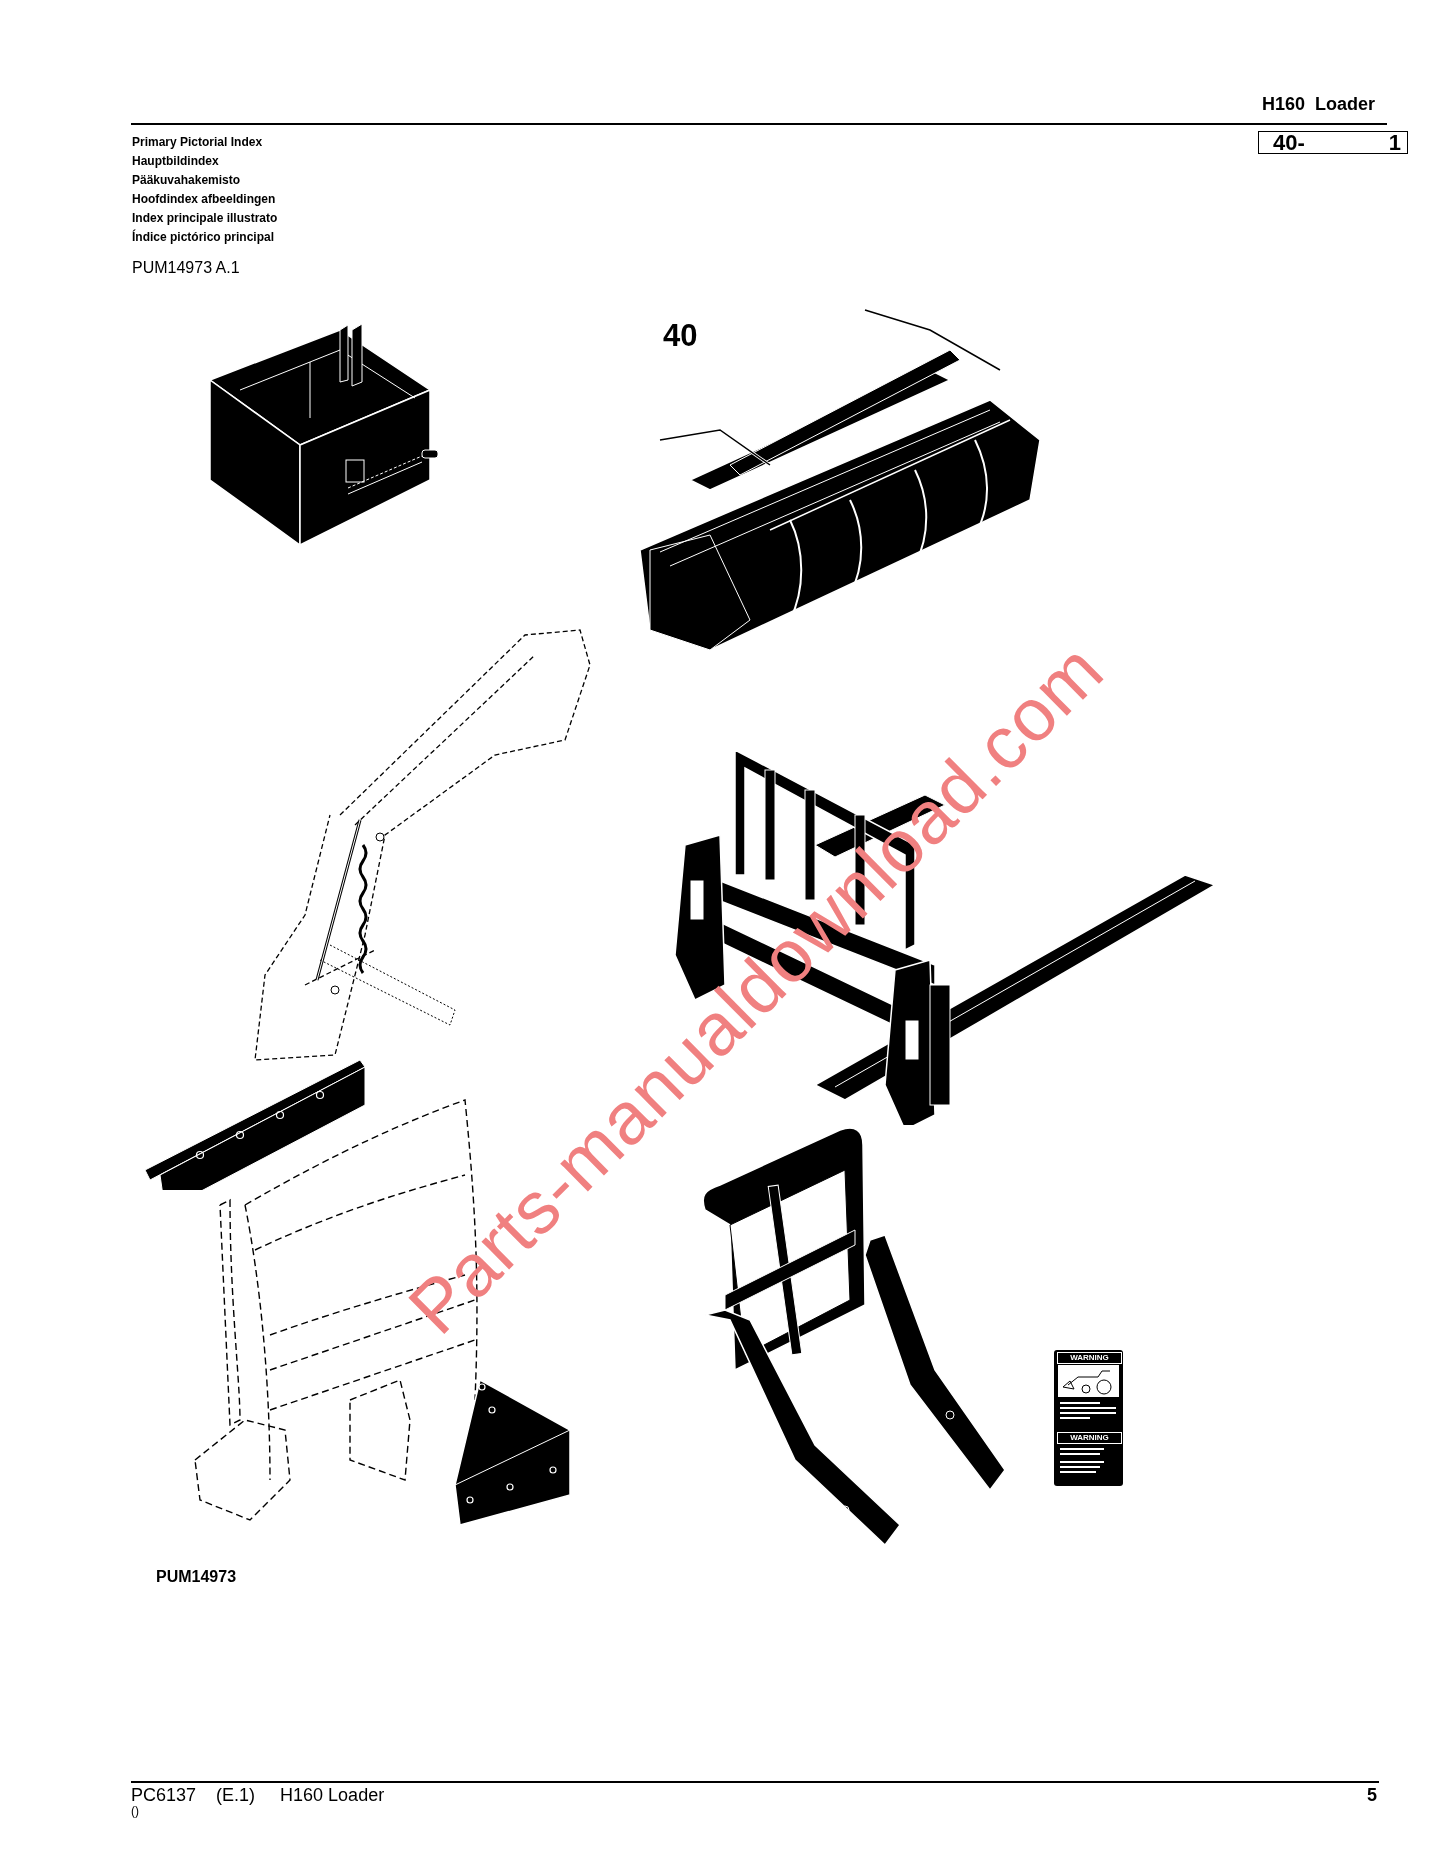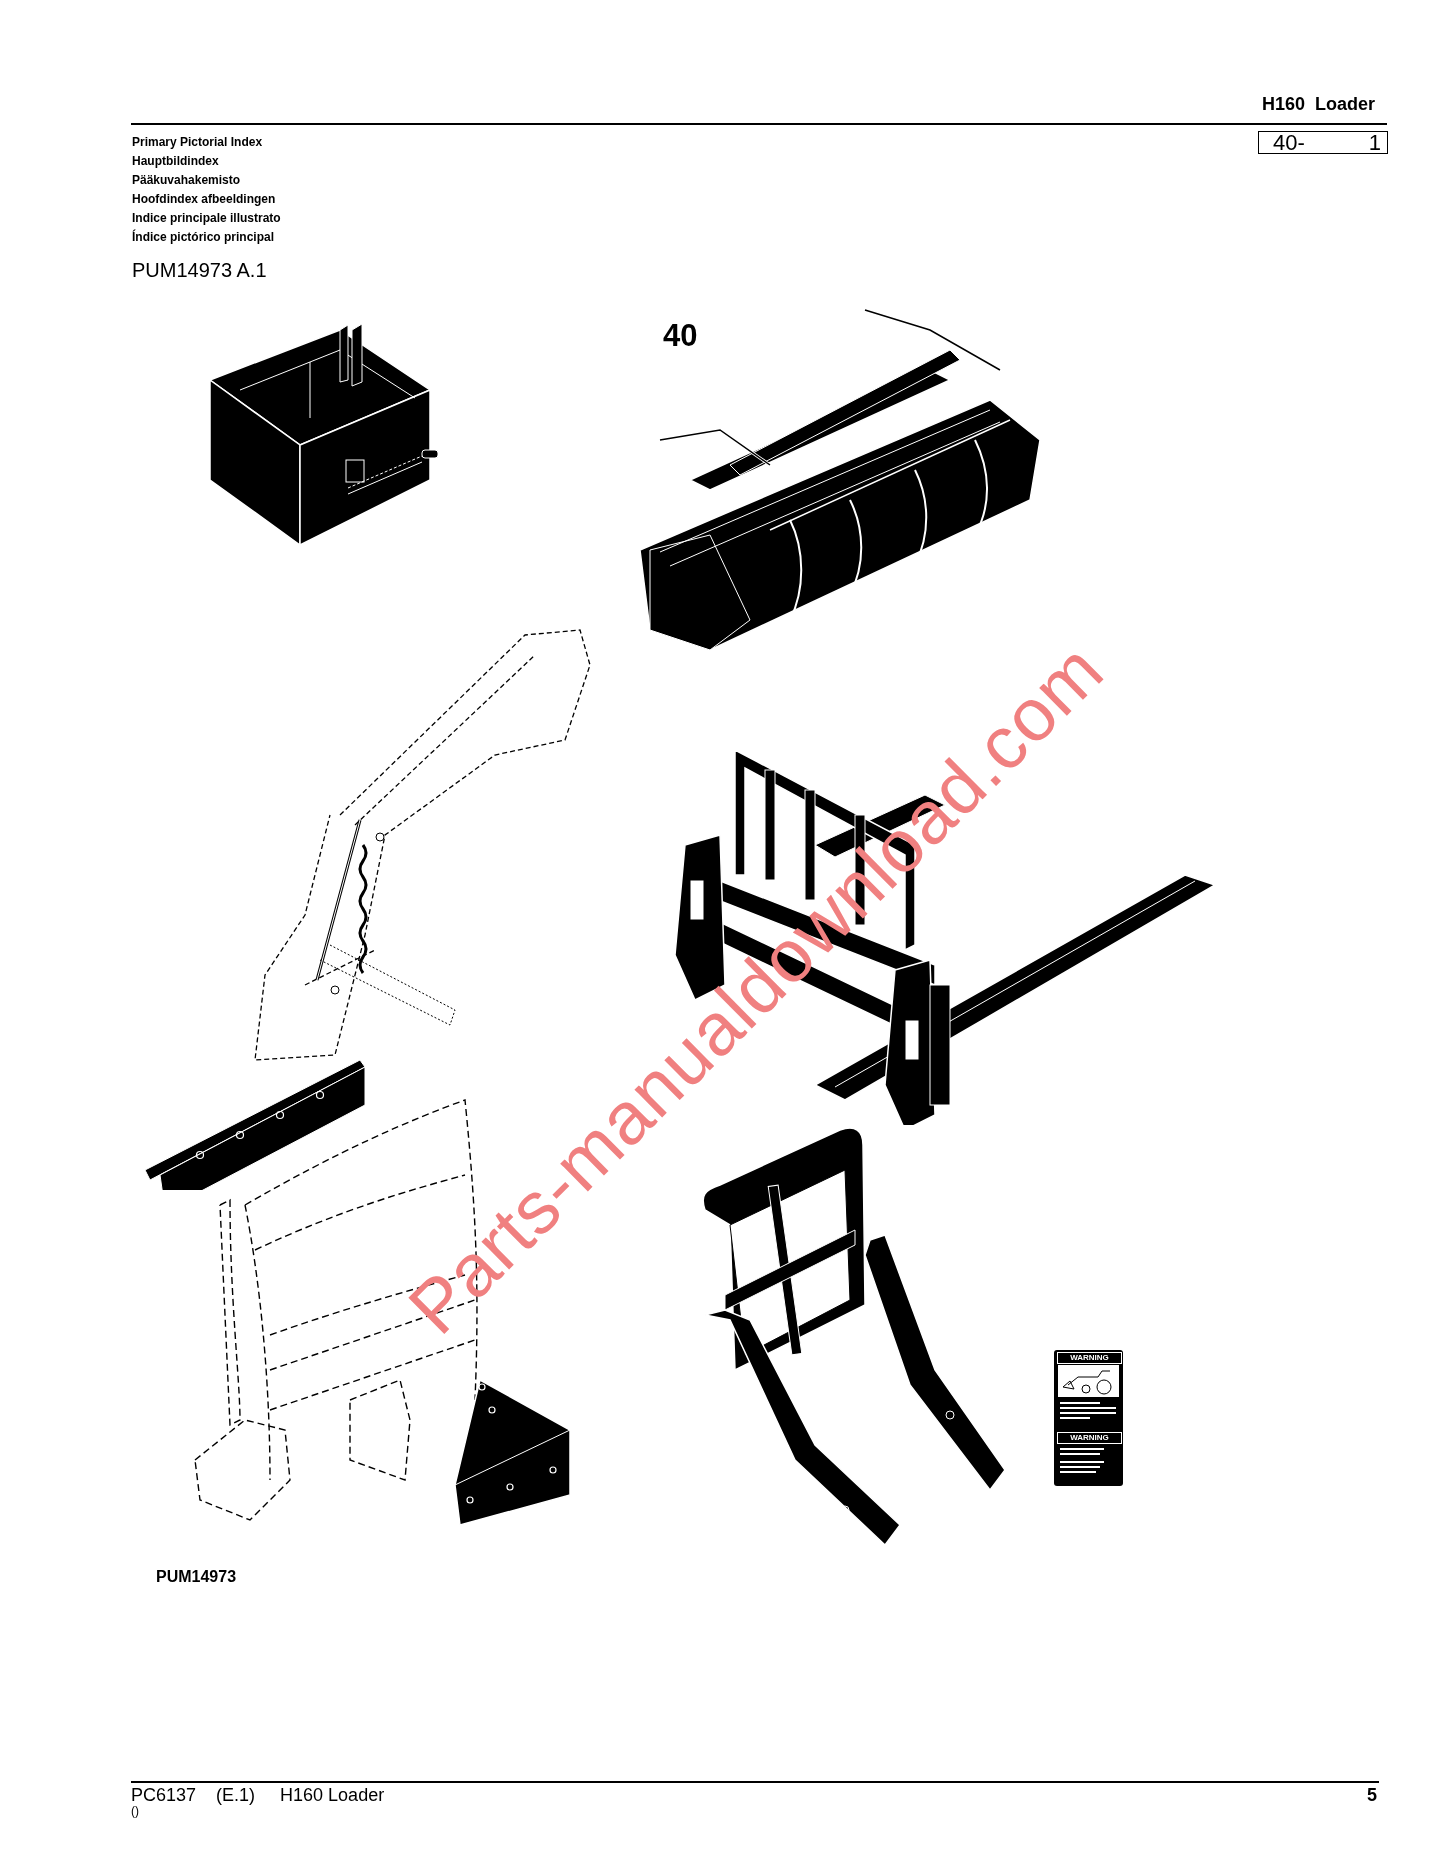--- a/index.html
+++ b/index.html
@@ -1,27 +1,27 @@
 <!DOCTYPE html>
 <html><head>
 <meta charset="utf-8">
 <style>
   html, body { margin:0; padding:0; background:#ffffff; }
   body { width:1445px; height:1870px; position:relative; overflow:hidden;
          font-family:"Liberation Sans", sans-serif; color:#000; }
   .abs { position:absolute; }
   .rule { position:absolute; background:#000; }
   .hdr-title { left:1262px; top:94px; font-size:18px; font-weight:bold; white-space:pre; }
-  .pagebox { left:1258px; top:131px; width:130px; height:23px; border:1.5px solid #000; box-sizing:border-box;
-             font-size:22px; line-height:21px; }
+  .pagebox { left:1258px; top:131px; width:150px; height:23px; border:1.5px solid #000; box-sizing:border-box;
+             font-size:22px; line-height:21px;font-weight:bold; }
   .pagebox .sec { position:absolute; left:14px; top:0; }
   .pagebox .num { position:absolute; right:6px; top:0; }
   .titles { left:132px; top:133px; font-size:12px; font-weight:bold; line-height:19px; }
   .titles div { white-space:nowrap; }
-  .ref { left:132px; top:259px; font-size:20px; }
+  .ref { left:132px; top:259px; font-size:16px; }
   .label40 { left:663px; top:318px; font-size:31px; font-weight:bold;text-align:right; }
   .figlabel { left:156px; top:1568px; font-size:16px; font-weight:bold; }
   .foot { left:131px; top:1785px; font-size:18px; white-space:pre;text-align:center; }
   .foot2 { left:131px; top:1804px; font-size:12px; }
   .pg { left:1367px; top:1785px; font-size:18px; font-weight:bold; }
   .wm { left:370px; top:900px; width:980px; transform-origin:0 0; transform:rotate(-44.8deg) translate(0,0);
         font-size:74px; color:#f08080; white-space:nowrap; letter-spacing:1px; }
   svg.draw { position:absolute; }
 </style>
 </head>
@@ -32,21 +32,21 @@
 <div class="abs pagebox">
   <span class="sec">40-</span>
   <span class="num">1</span>
 </div>
 
 <div class="abs titles">
   <div>Primary Pictorial Index</div>
   <div>Hauptbildindex</div>
   <div>Pääkuvahakemisto</div>
   <div>Hoofdindex afbeeldingen</div>
-  <div>Indice principale illustrato</div>
+  <div>Index principale illustrato</div>
   <div>Índice pictórico principal</div>
 </div>
 <div class="abs ref">PUM14973 A.1</div>
 
 <div class="abs label40">40</div>
 
 <svg class="draw" style="left:200px; top:310px;" width="240" height="240" viewBox="0 0 240 240">
   <polygon points="10,70 140,20 230,80 100,135" fill="#000" stroke="#fff" stroke-width="1.5"></polygon>
   <polygon points="10,70 100,135 100,235 10,170" fill="#000" stroke="#fff" stroke-width="1.5"></polygon>
   <polygon points="100,135 230,80 230,170 100,235" fill="#000" stroke="#fff" stroke-width="1.5"></polygon>

